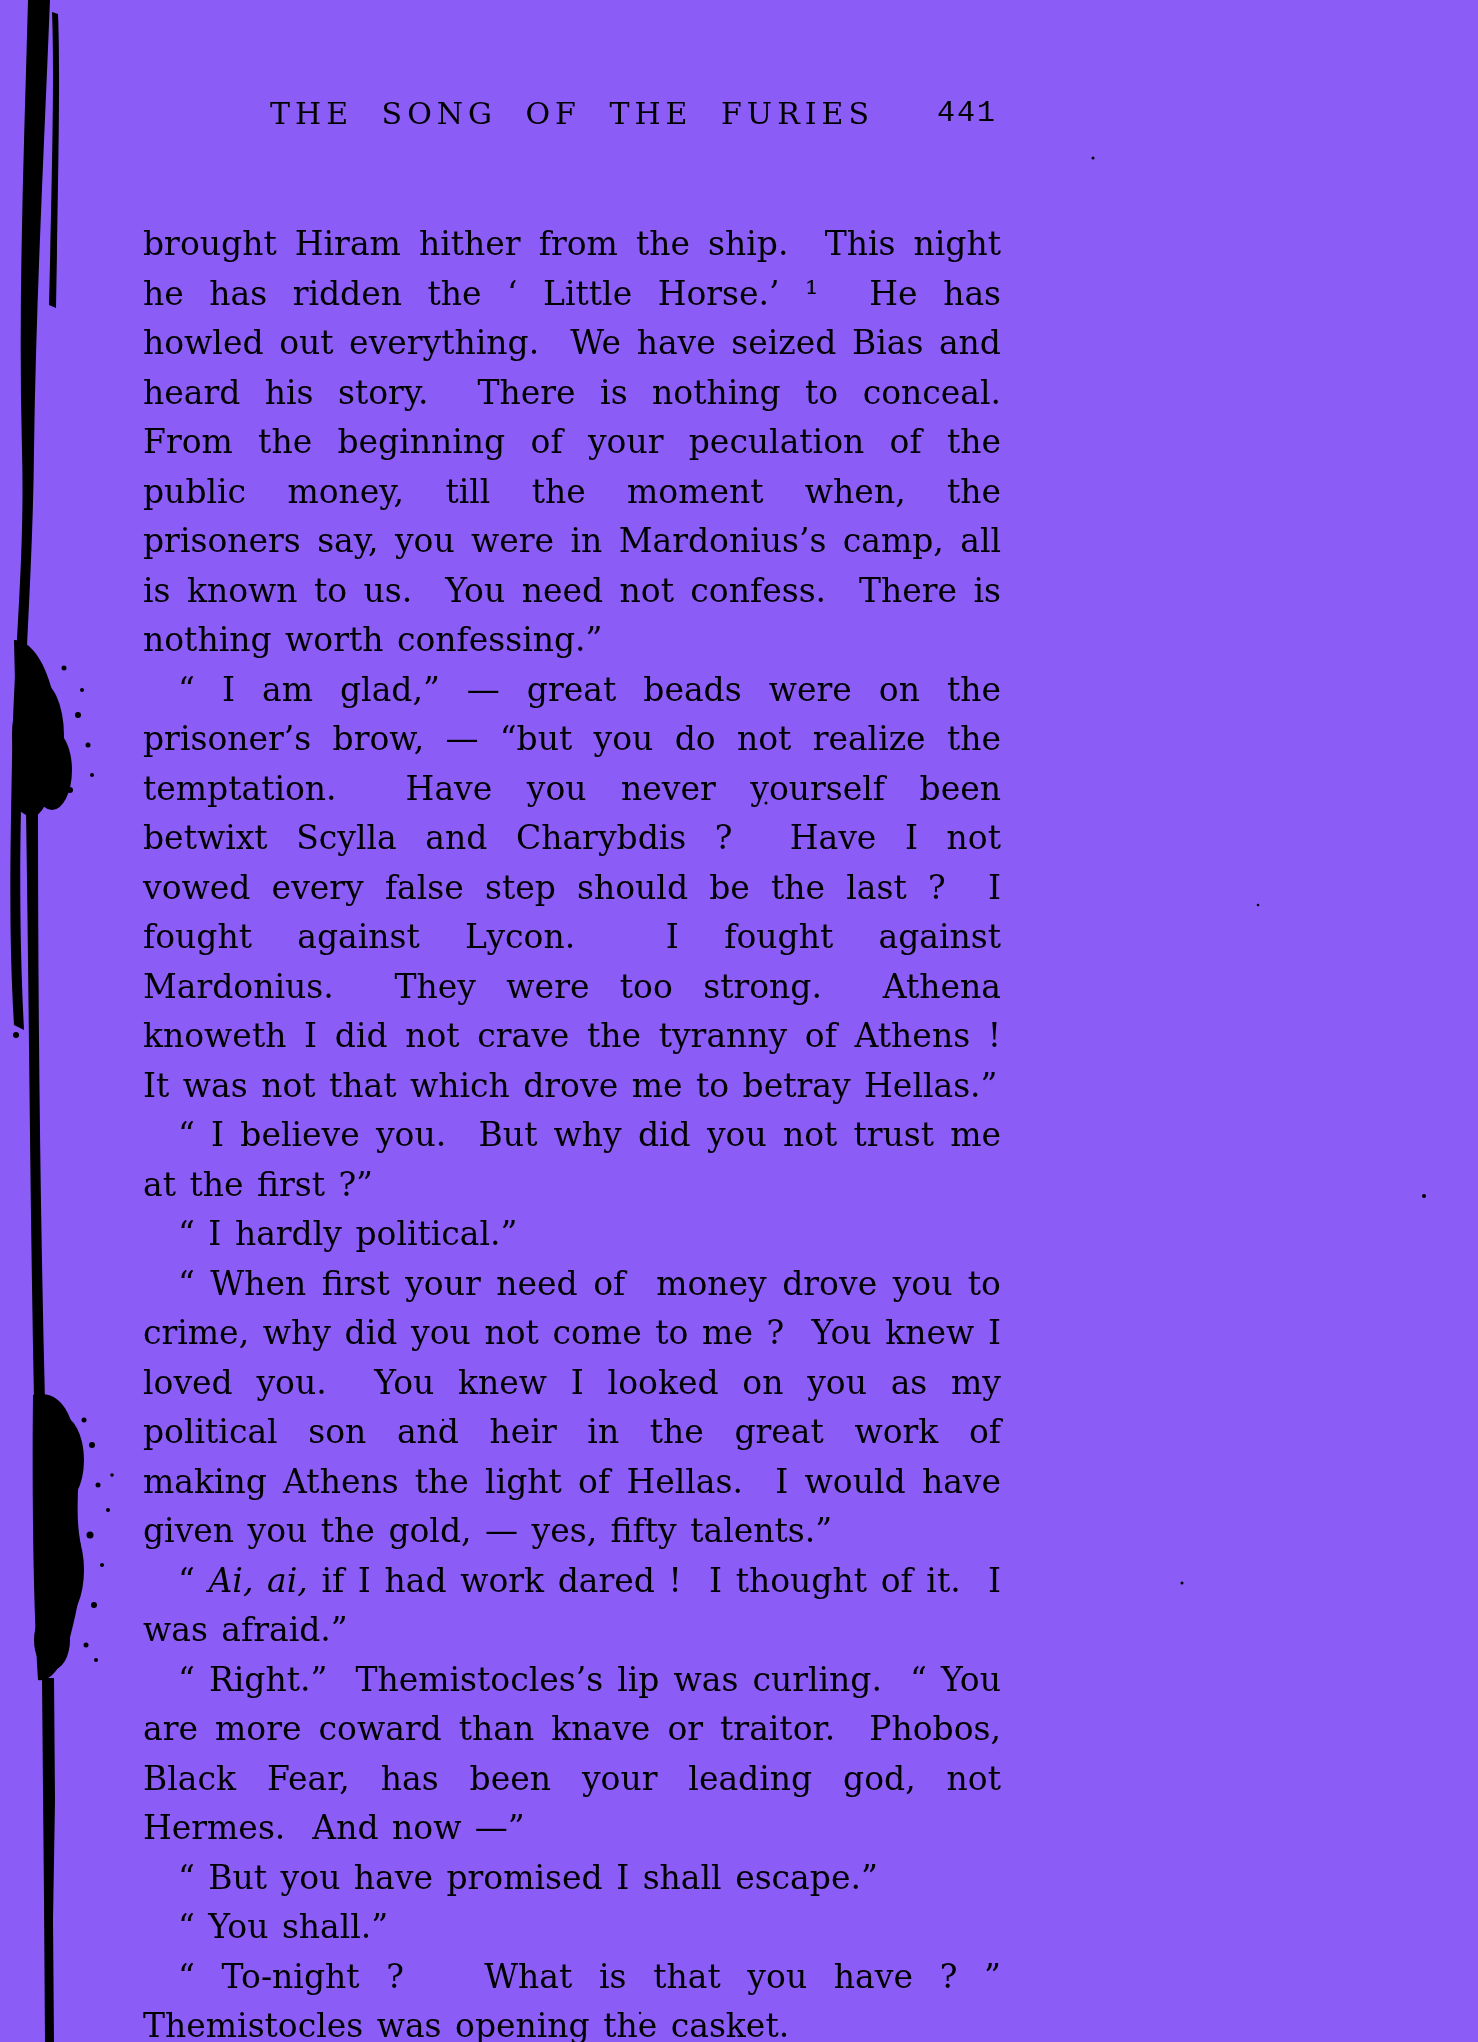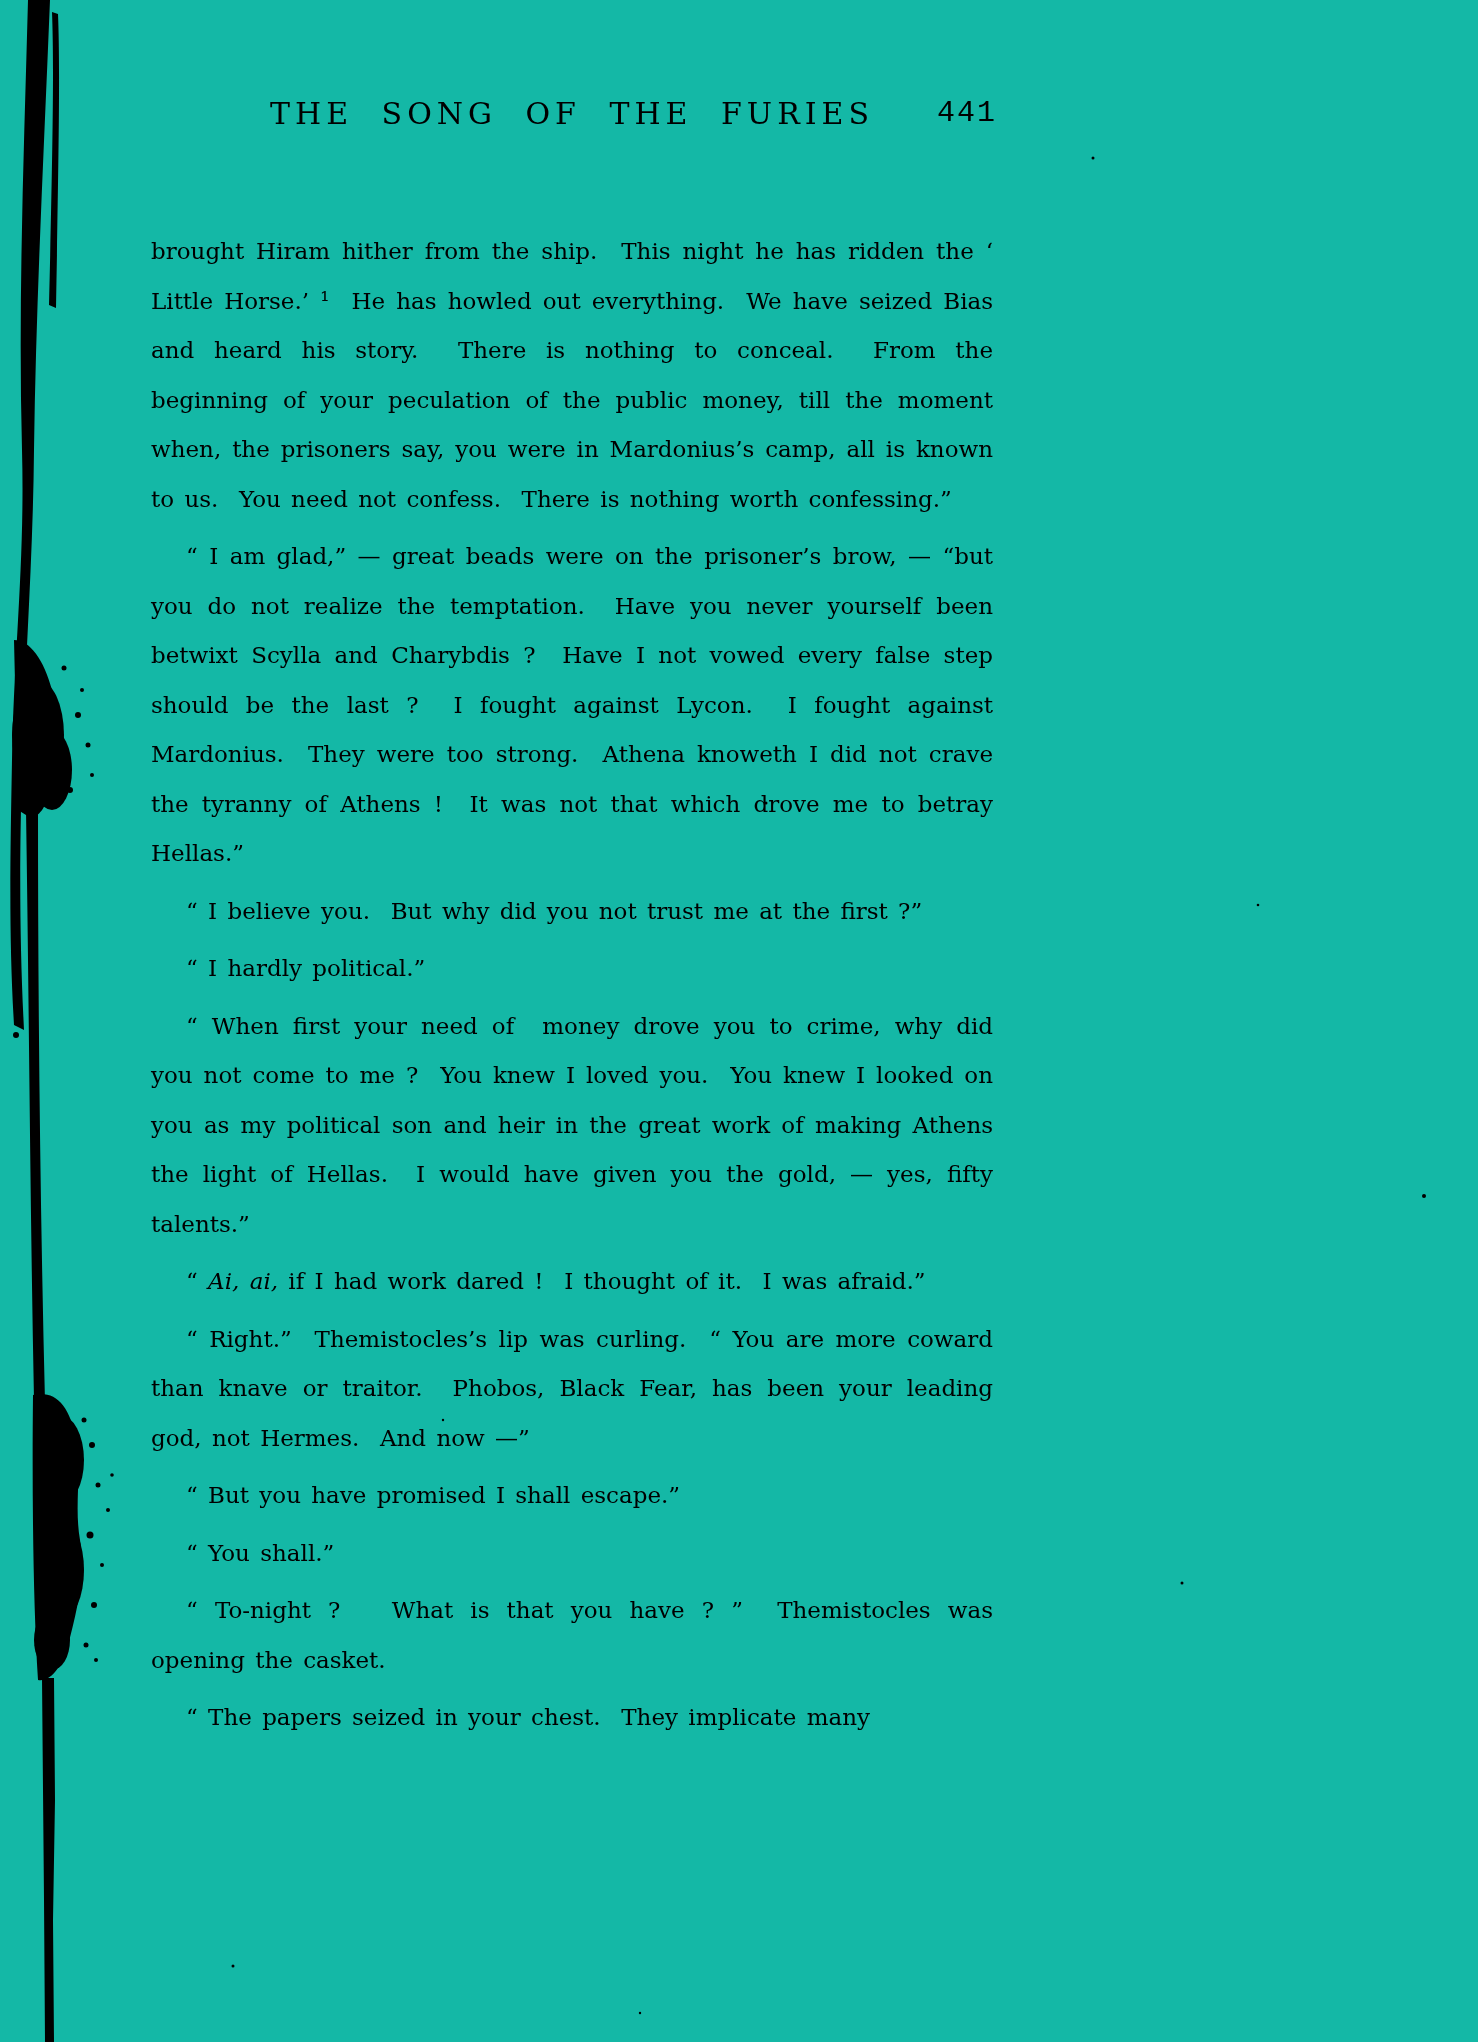--- a/index.html
+++ b/index.html
@@ -1,27 +1,27 @@
 <!DOCTYPE html>
 <html><head>
 <meta charset="utf-8">
 <style>
   html,body{margin:0;padding:0;}
   body{width:1478px;height:2042px;background:#ffffff;}
   .page{
-    position:relative;width:1478px;height:2042px;background:#14b8a6;color:#000;
+    position:relative;width:1478px;height:2042px;background:#8b5cf6;color:#000;
     font-family:"DejaVu Serif","Liberation Serif",serif;overflow:hidden;
   }
   .artifact{position:absolute;left:0;top:0;pointer-events:none;}
   .running-head{position:absolute;left:143px;top:96px;width:858px;height:46px;}
   .head-title{display:block;text-align:center;font-size:30px;letter-spacing:5px;word-spacing:14px;}
   .page-num{position:absolute;right:4px;top:0;font-size:30px;letter-spacing:2px;font-family:Liberation Mono, monospace;}
   .text-block{position:absolute;left:143px;top:219px;width:858px;}
   .para{
-    margin:8px;font-size:23px;line-height:49.5px;
+    margin:0;font-size:33px;line-height:49.5px;
     text-align:justify;text-justify:inter-word;white-space:pre-wrap;word-spacing:3px;
   }
   .para.indent{text-indent:35px;}
   .it{font-style:italic;}
 </style>
 </head>
 <body>
 
 <div class="page">
 

